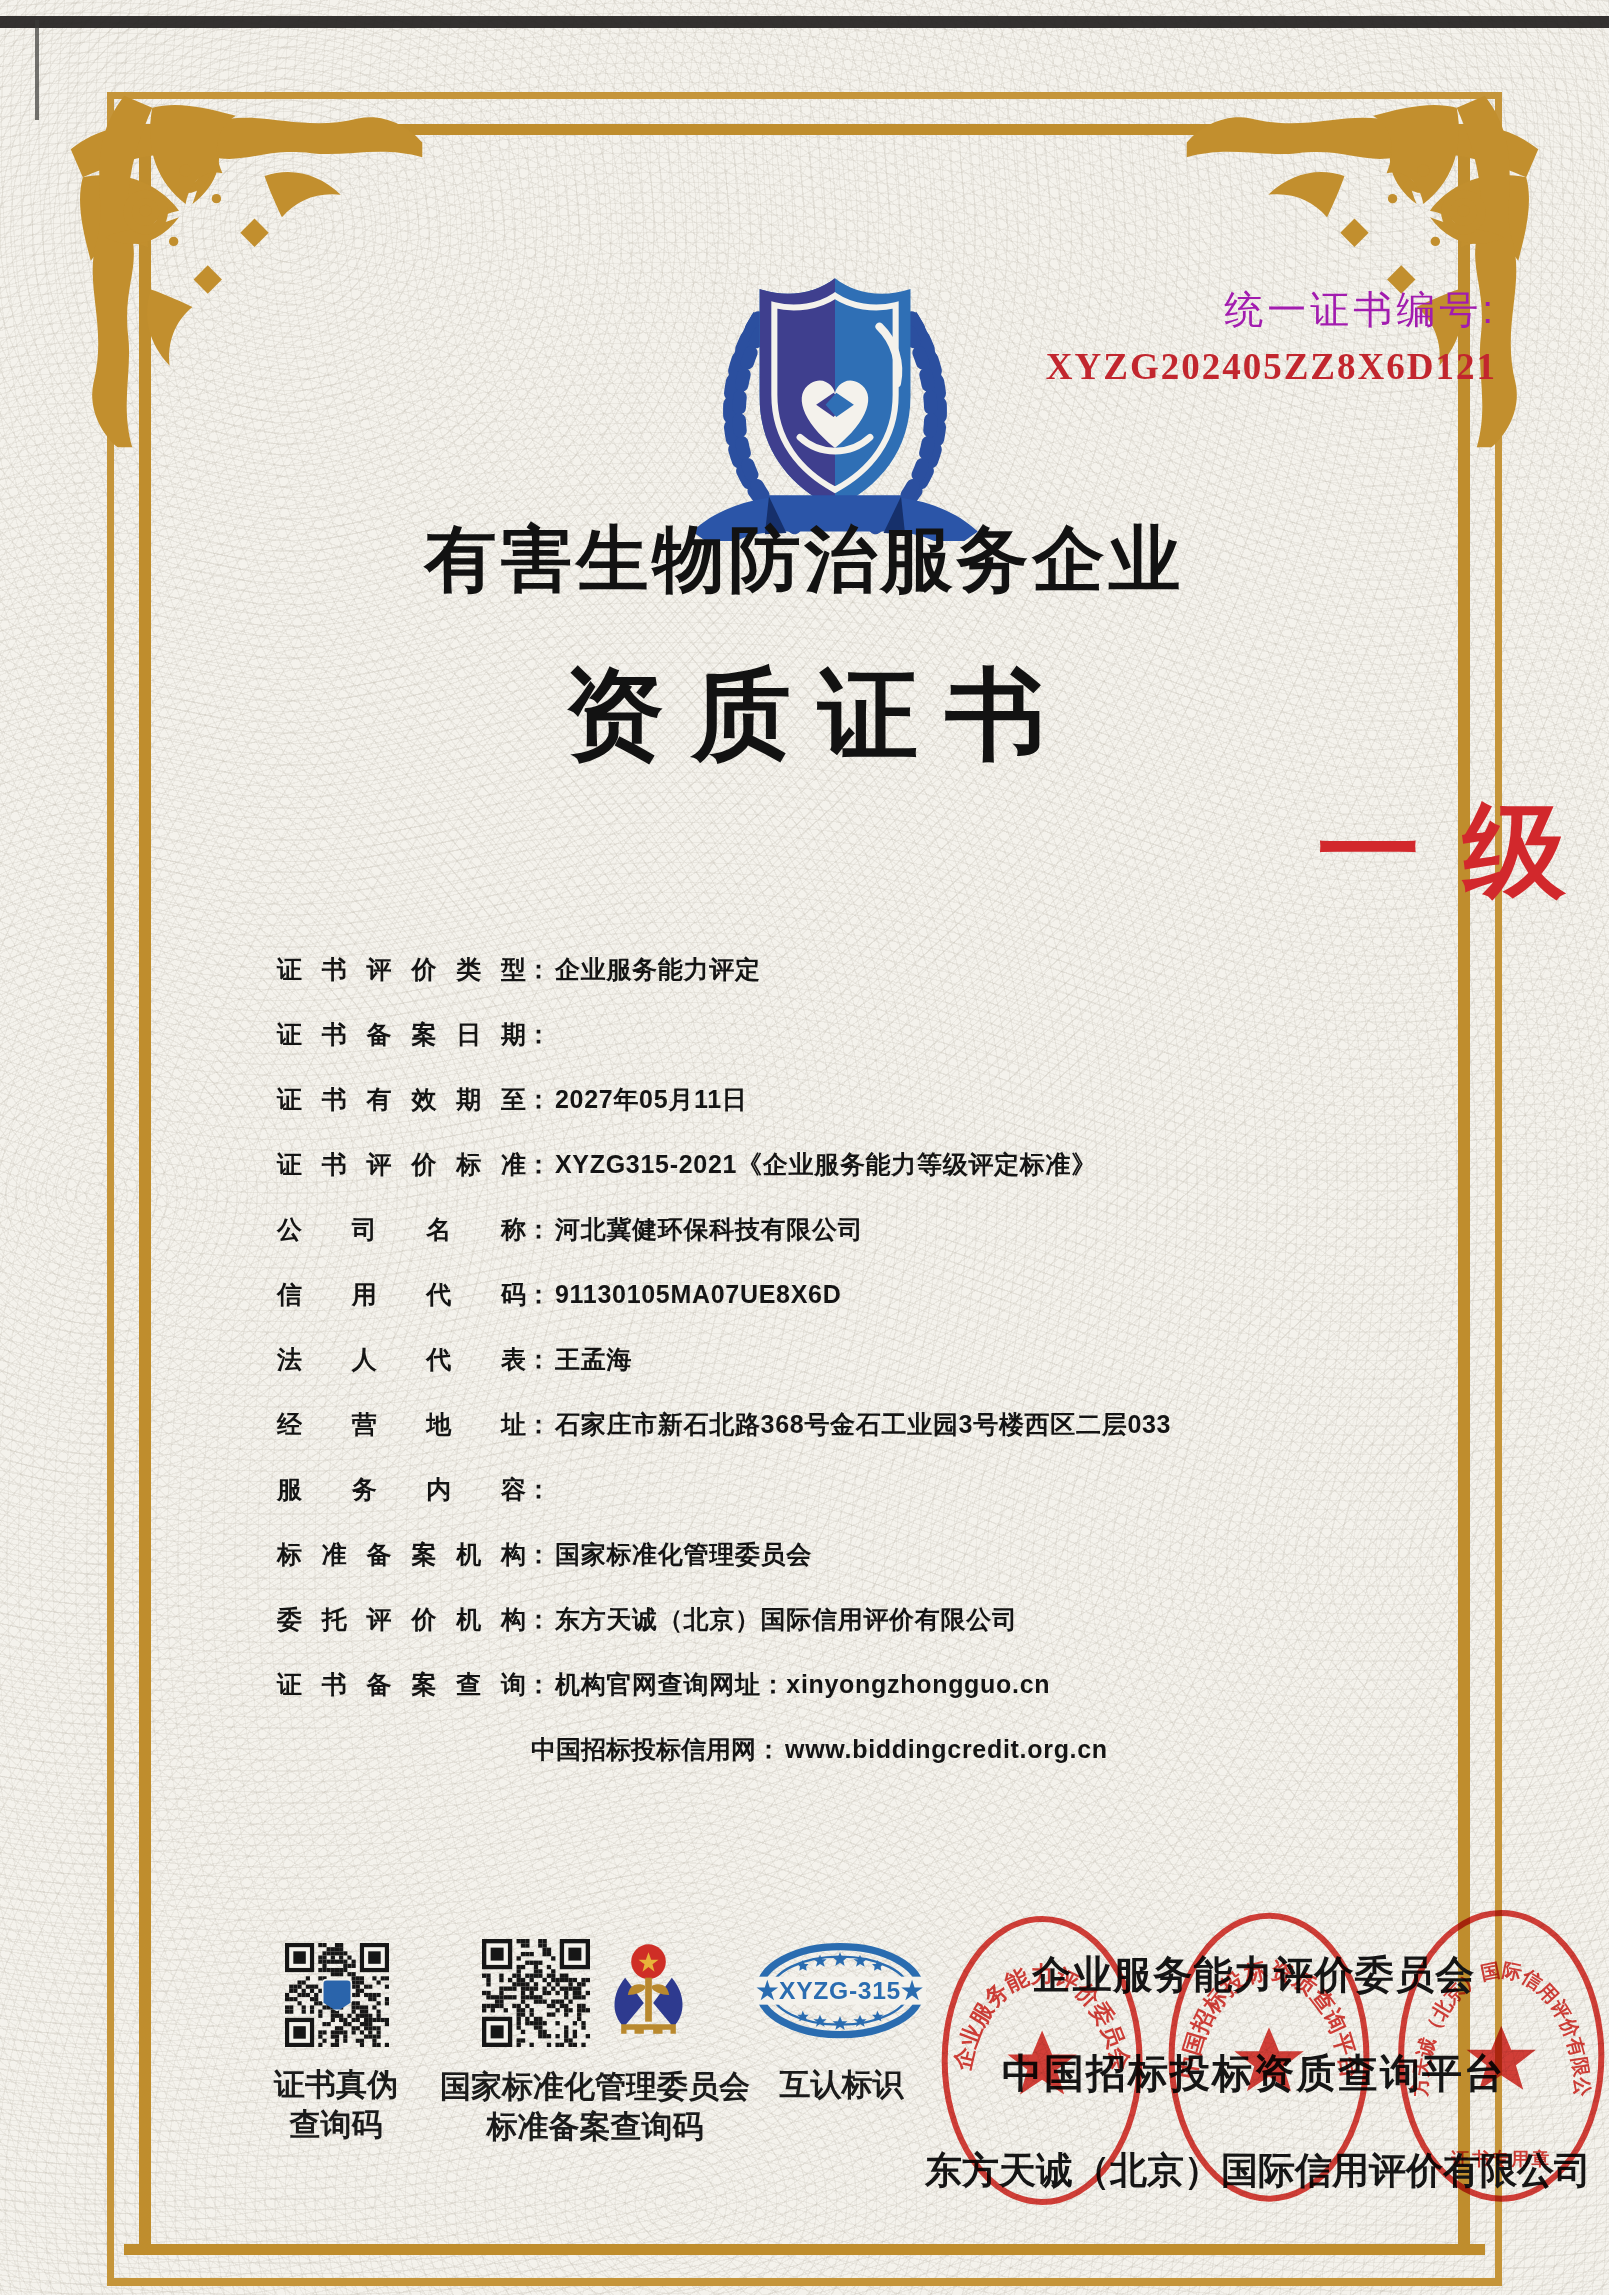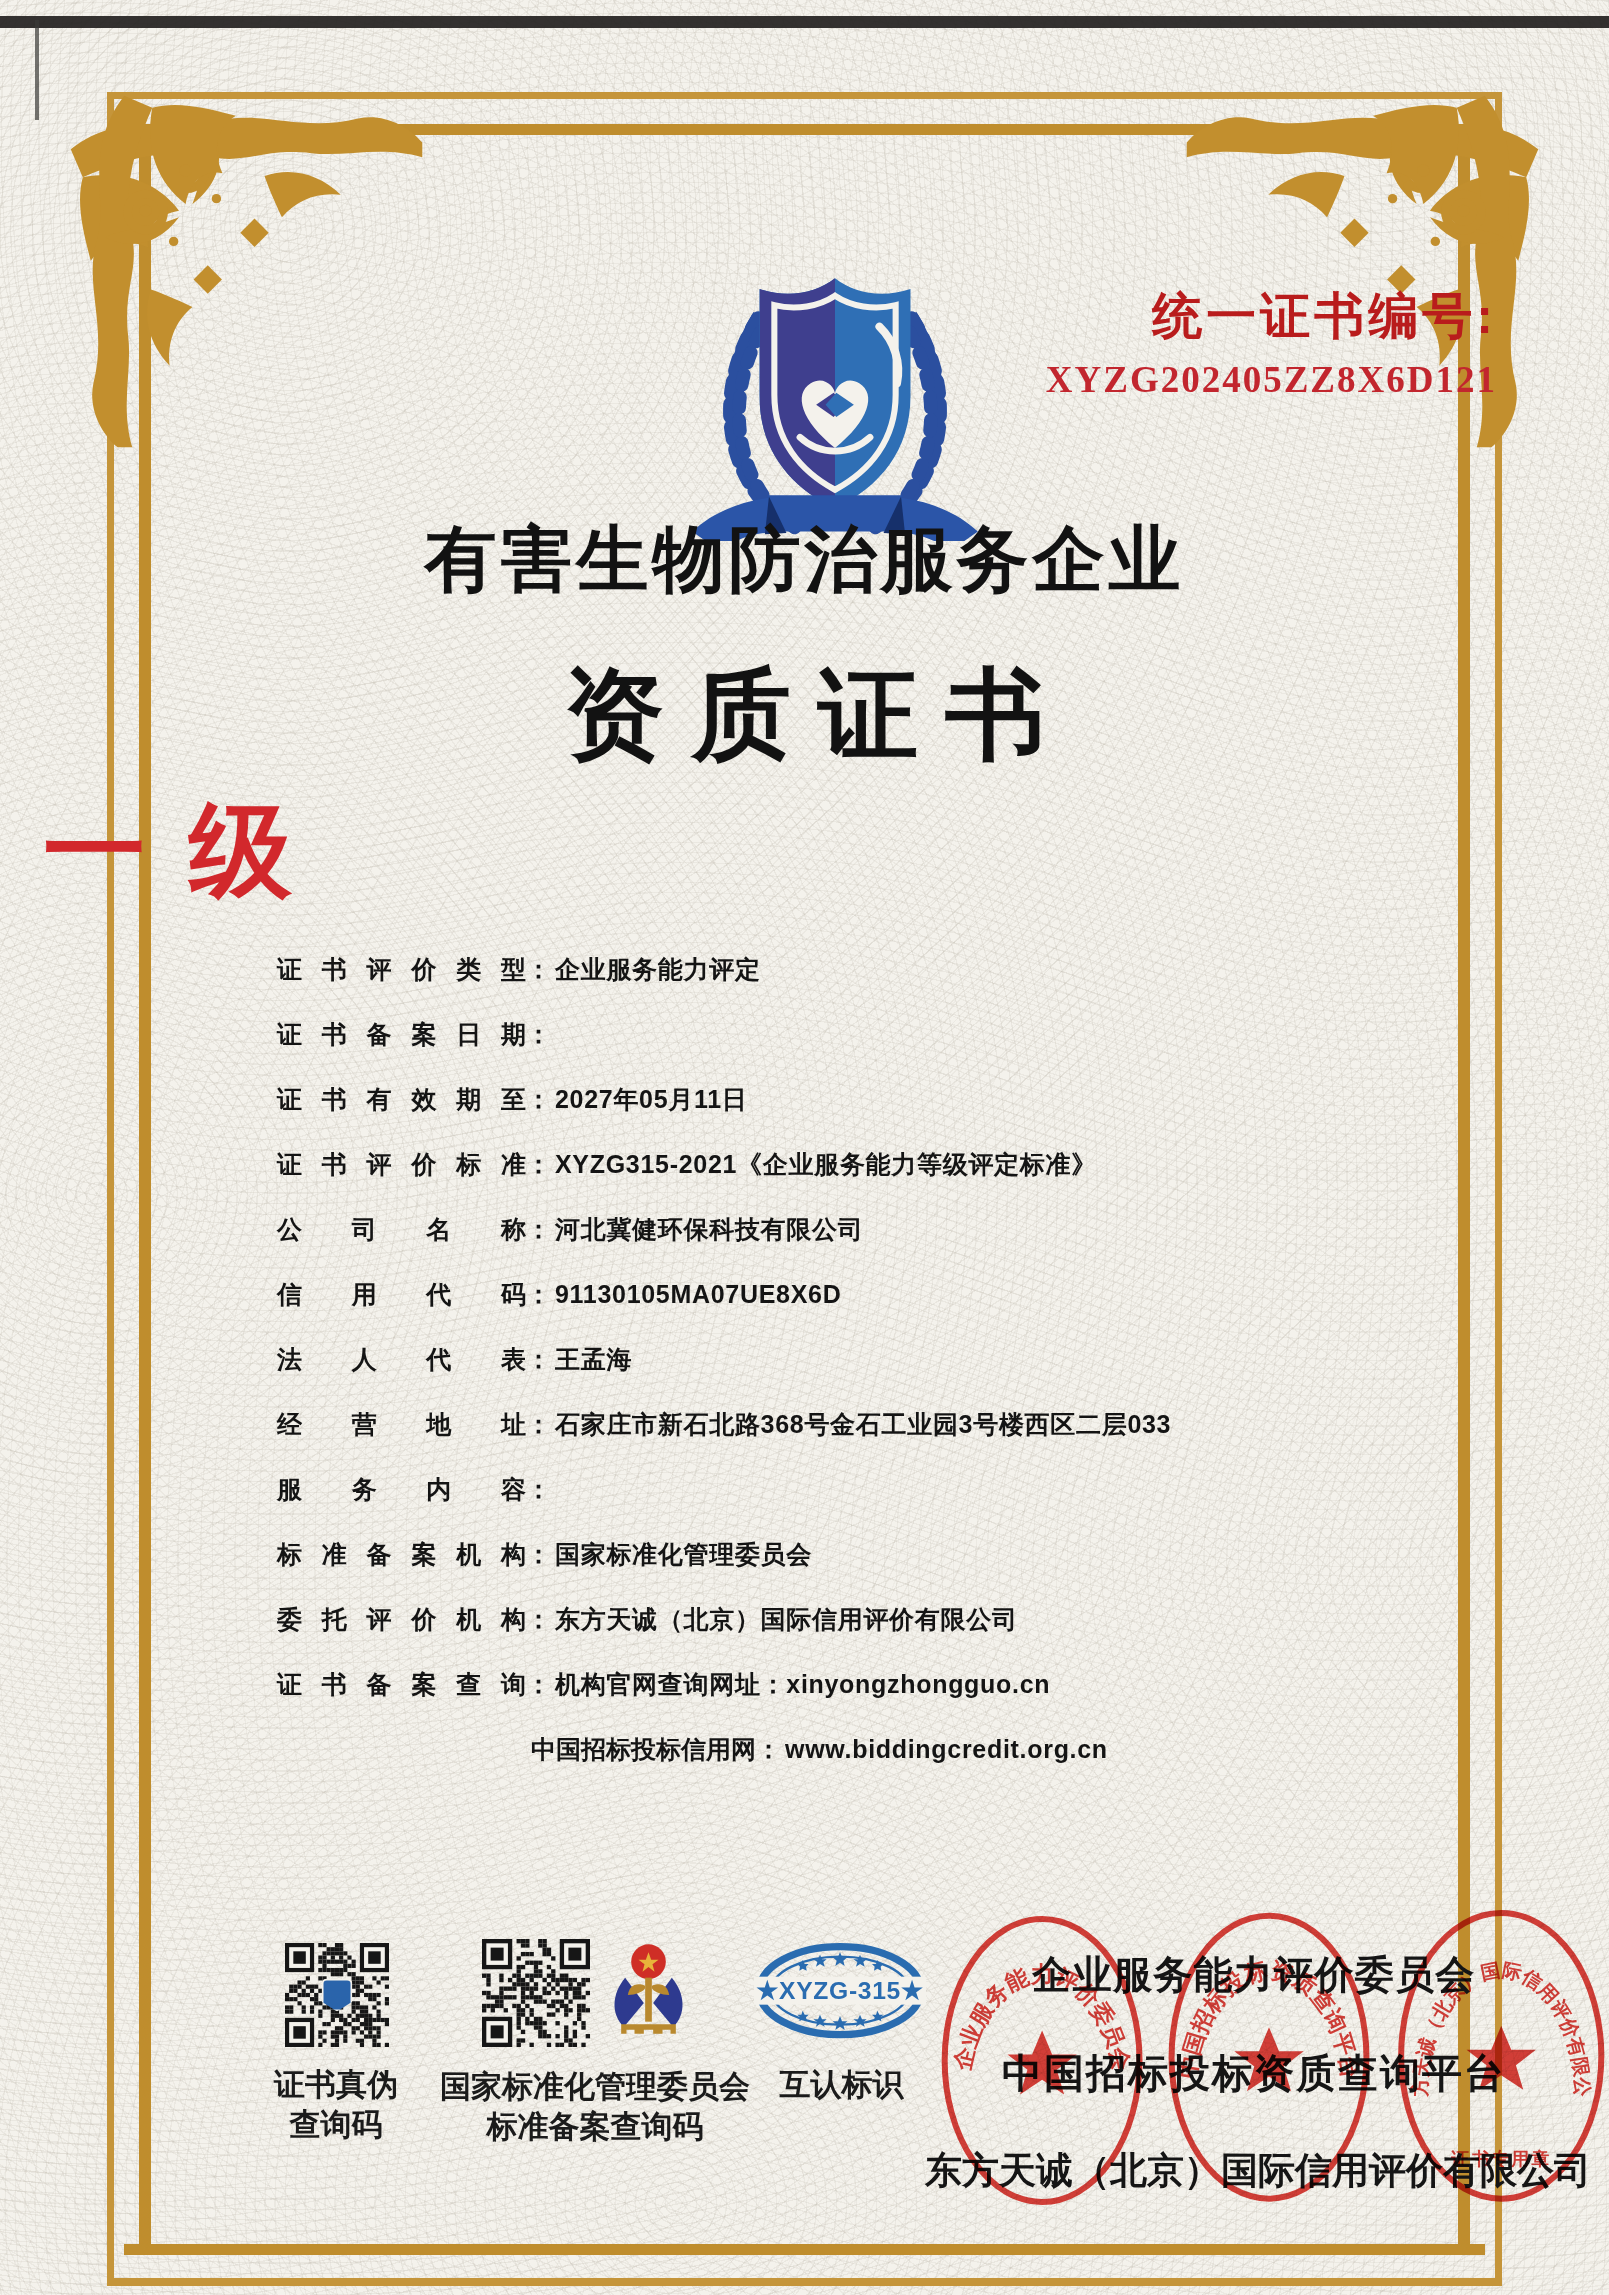--- a/index.html
+++ b/index.html
@@ -20,31 +20,31 @@
 
   
   .gl{position:absolute;background:#c5953a;}
   .gl.thick{background:#bf8d2d;}
 
   .corner{position:absolute;width:401px;height:401px;pointer-events:none;}
   .corner.tl{left:44px;top:69px;}
   .corner.tr{right:44px;top:69px;transform:scaleX(-1);}
 
   .serial{position:absolute;top:283px;right:112px;text-align:right;}
-  .serial .lab{font-size:50px;font-weight:700;letter-spacing:4px;color:#b91c1c;}
+  .serial .lab{font-size:39px;font-weight:400;letter-spacing:4px;color:#a21caf;}
   .serial .num{margin-top:8px;font-family:"Liberation Serif", serif;font-weight:700;
                font-size:37px;letter-spacing:2px;color:#c2262e;}
 
   .emblem{position:absolute;left:680px;top:231px;width:310px;height:310px;}
 
   .title-main{position:absolute;left:0;top:512px;width:100%;text-align:center;
               font-size:72px;font-weight:900;letter-spacing:4px;color:#121212;}
   .title-sub{position:absolute;left:0;top:649px;width:100%;text-align:center;
              font-size:100px;font-weight:900;letter-spacing:27px;text-indent:27px;color:#121212;}
-  .grade{position:absolute;left:0;top:783px;width:100%;text-align:left;
+  .grade{position:absolute;left:0;top:783px;width:100%;text-align:right;
          font-family:"Liberation Serif", serif;font-size:103px;font-weight:700;
          letter-spacing:43px;text-indent:43px;color:#d2282c;}
 
   .fields{position:absolute;left:261px;top:937px;width:1323px;}
   .frow{height:65px;display:flex;align-items:center;font-size:25px;font-weight:800;color:#141414;margin-left:16px;}
   .flabel{display:inline-block;width:249px;text-align:justify;text-align-last:justify;}
   .fcolon{display:inline-block;width:29px;}
   .fvalue{white-space:nowrap;letter-spacing:0.7px;}
   .frow.cont{padding-left:254px;}
 

